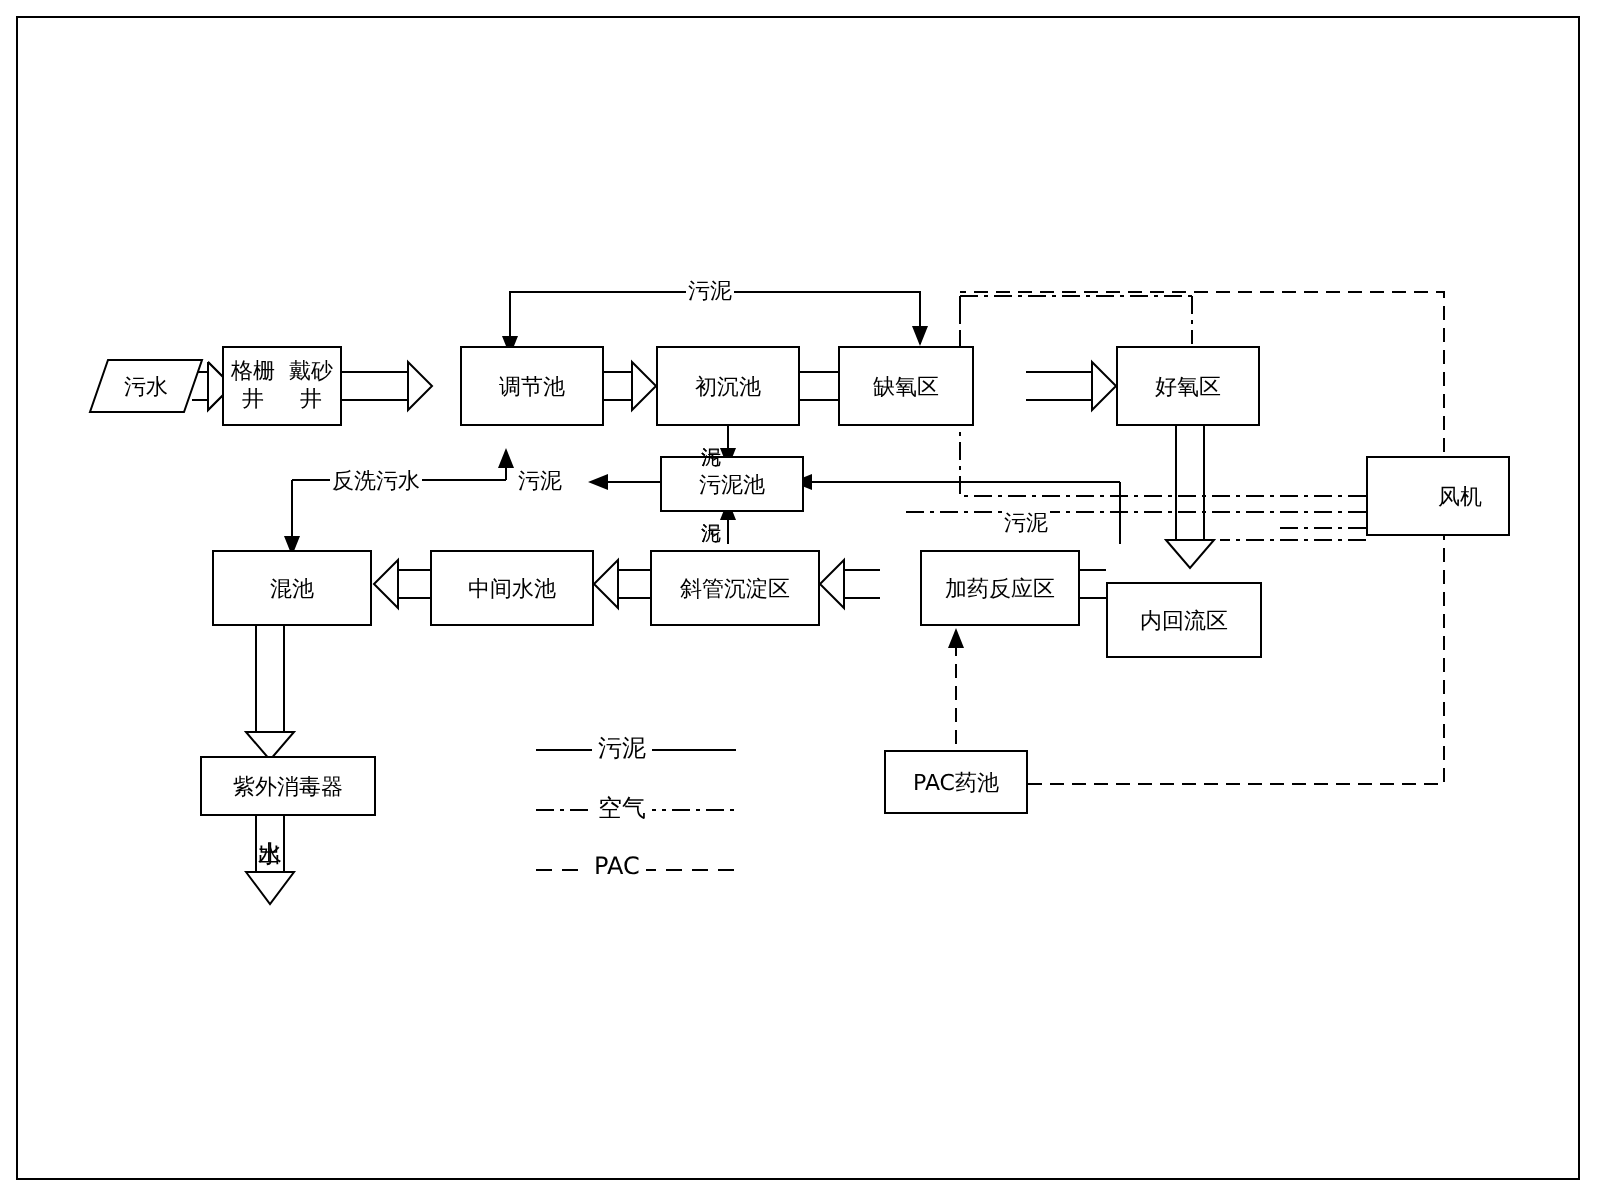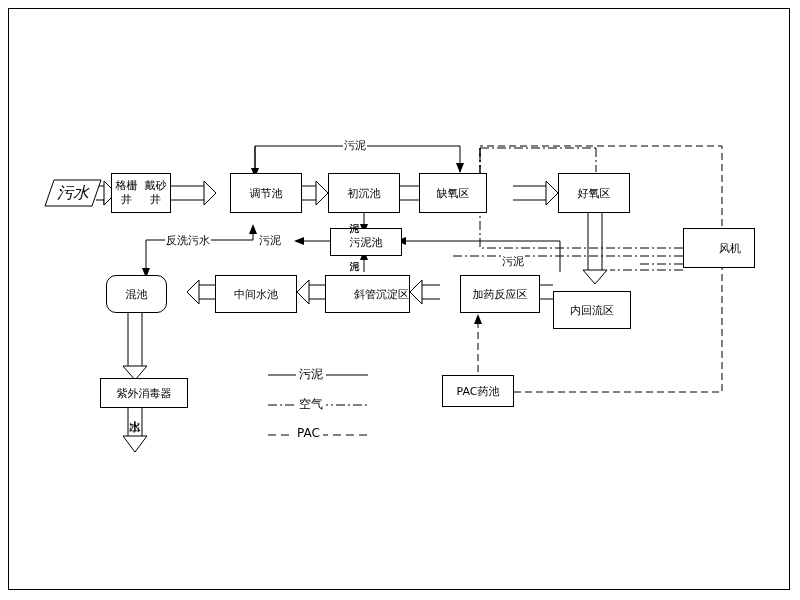--- a/index.html
+++ b/index.html
@@ -122,21 +122,21 @@
       <path d="M268,375 L368,375" stroke-width="1"></path>
       <path d="M268,405 L368,405" stroke-dasharray="9,3,2,3"></path>
       <path d="M268,435 L368,435" stroke-dasharray="8,5"></path>
     </g>
   </svg>
 
   <div class="parallelogram" style="left:44px;top:179px;width:58px;height:28px;">
     <svg width="58" height="28" viewBox="0 0 58 28">
       <polygon points="10,1 57,1 48,27 1,27" fill="#fff" stroke="#000" stroke-width="1"></polygon>
     </svg>
-    <div style="position:absolute;left:0;top:0;width:58px;height:28px;display:flex;align-items:center;justify-content:center;font-size:16px;font-style:italic;">污水</div>
+    <div style="position:absolute;left:0;top:0;width:58px;height:28px;display:flex;align-items:center;justify-content:center;font-size:11px;">污水</div>
   </div>
 
   <div class="box two" style="left:111px;top:173px;width:60px;height:40px;">
     <div style="display:flex;flex-direction:row;">
       <span>格栅井</span>
       <span>戴砂井</span>
     </div>
   </div>
 
   <div class="box" style="left:230px;top:173px;width:72px;height:40px;">
@@ -156,29 +156,29 @@
   </div>
 
   <div class="box" style="left:683px;top:228px;width:72px;height:40px;padding-left:22px;">
     <span>风机</span>
   </div>
 
   <div class="box" style="left:330px;top:228px;width:72px;height:28px;">
     <span>污泥池</span>
   </div>
 
-  <div class="box" style="left:106px;top:275px;width:61px;height:38px;border-radius:10px;">
+  <div class="box" style="left:106px;top:275px;width:80px;height:38px;">
     <span>混池</span>
   </div>
 
   <div class="box" style="left:215px;top:275px;width:82px;height:38px;">
     <span>中间水池</span>
   </div>
 
-  <div class="box" style="left:325px;top:275px;width:85px;height:38px;justify-content:flex-end;">
+  <div class="box" style="left:325px;top:275px;width:85px;height:38px;">
     <span>斜管沉淀区</span>
   </div>
 
   <div class="box" style="left:440px;top:275px;width:80px;height:38px;margin-left:20px;">
     <span>加药反应区</span>
   </div>
 
   <div class="box" style="left:553px;top:275px;width:78px;height:38px;margin-top:16px;">
     <span>内回流区</span>
   </div>

